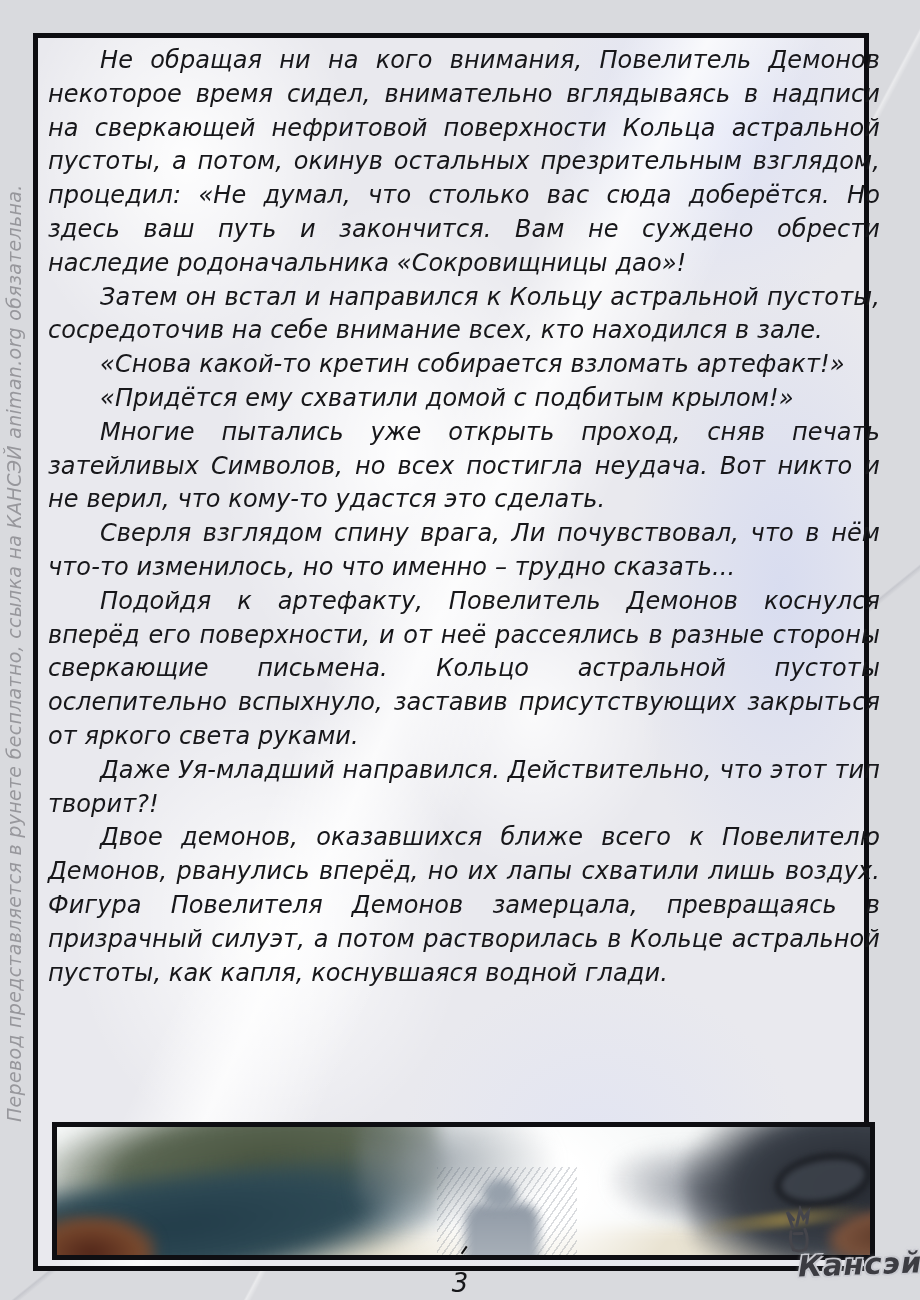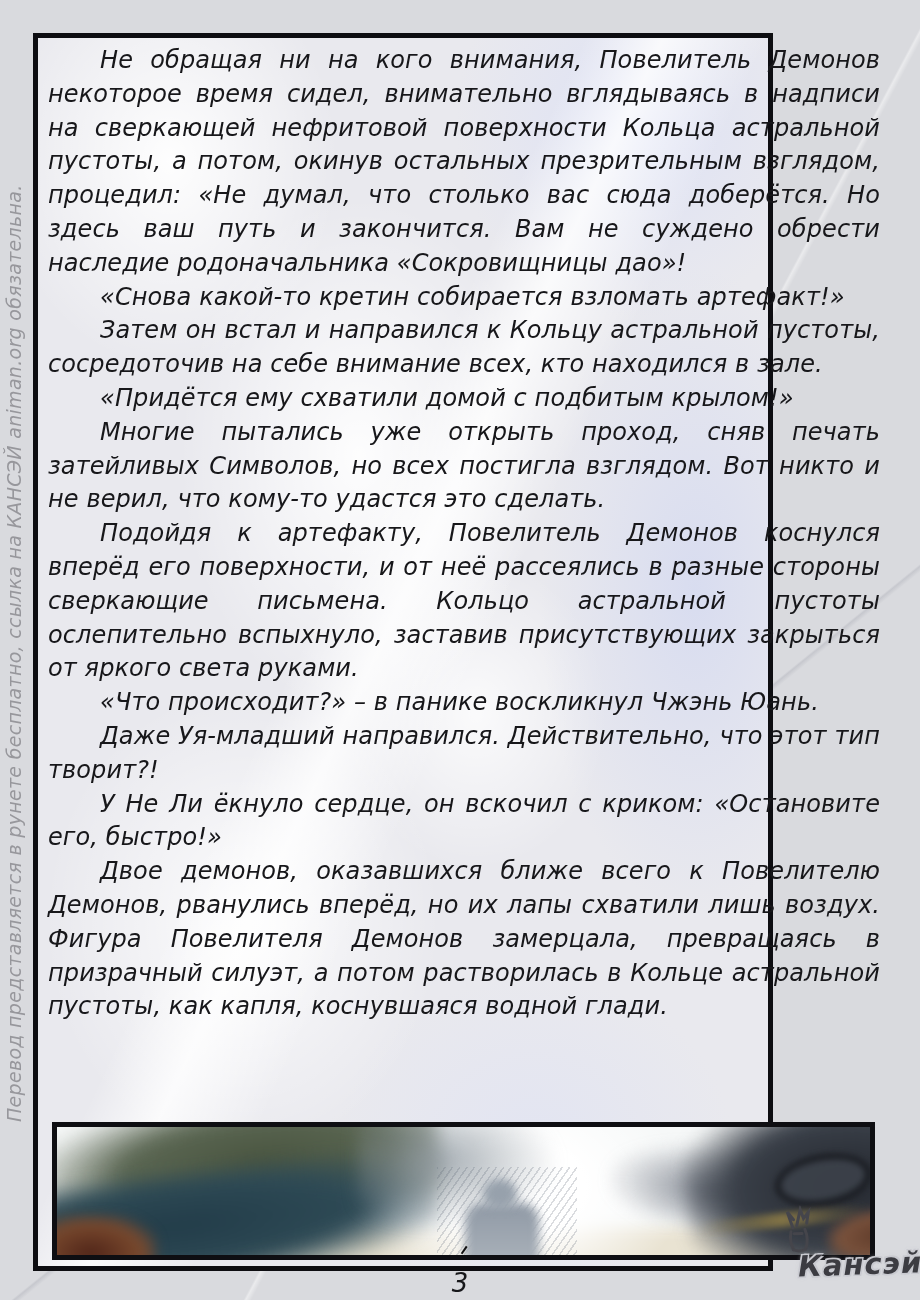--- a/index.html
+++ b/index.html
@@ -30,21 +30,21 @@
     font-size: 19px;
     letter-spacing: 0.3px;
     color: #97979c;
     white-space: nowrap;
   }
 
   
   .main-frame {
     position: absolute;
     left: 33px; top: 33px;
-    width: 740px; height: 1238px;
+    width: 836px; height: 1238px;
     box-sizing: border-box;
     border: 5px solid #0d0d11;
     background: #e9e9ee;
   }
   .bg-art {
     position: absolute; inset: 0;
     background:
       linear-gradient(115deg, rgba(255,255,255,0) 42%, rgba(255,255,255,.8) 48%, rgba(255,255,255,0) 56%),
       radial-gradient(ellipse 260px 320px at 18% 10%, rgba(255,255,255,.95), rgba(255,255,255,0) 65%),
       radial-gradient(ellipse 300px 430px at 44% 34%, rgba(255,255,255,.92), rgba(255,255,255,0) 60%),
@@ -194,28 +194,27 @@
 
 <div class="page">
 
   <div class="credit">Перевод представляется в рунете бесплатно, ссылка на КАНСЭЙ animan.org обязательна.</div>
 
   <div class="main-frame">
     <div class="bg-art"></div>
 
     <div class="narration">
       <p>Не обращая ни на кого внимания, Повелитель Демонов некоторое время сидел, внимательно вглядываясь в надписи на сверкающей нефритовой поверхности Кольца астральной пустоты, а потом, окинув остальных презрительным взглядом, процедил: «Не думал, что столько вас сюда доберётся. Но здесь ваш путь и закончится. Вам не суждено обрести наследие родоначальника «Сокровищницы дао»!</p>
+      <p>Затем он встал и направился к Кольцу астральной пустоты, сосредоточив на себе внимание всех, кто находился в зале.</p>
       <p>«Снова какой-то кретин собирается взломать артефакт!»</p>
-      <p>Затем он встал и направился к Кольцу астральной пустоты, сосредоточив на себе внимание всех, кто находился в зале.</p>
       <p>«Придётся ему схватили домой с подбитым крылом!»</p>
-      <p>Многие пытались уже открыть проход, сняв печать затейливых Символов, но всех постигла взглядом. Вот никто и не верил, что кому-то удастся это сделать.</p>
+      <p>Многие пытались уже открыть проход, сняв печать затейливых Символов, но всех постигла неудача. Вот никто и не верил, что кому-то удастся это сделать.</p>
+      <p>Сверля взглядом спину врага, Ли почувствовал, что в нём что-то изменилось, но что именно – трудно сказать...</p>
       <p>Подойдя к артефакту, Повелитель Демонов коснулся вперёд его поверхности, и от неё рассеялись в разные стороны сверкающие письмена. Кольцо астральной пустоты ослепительно вспыхнуло, заставив присутствующих закрыться от яркого света руками.</p>
-      <p>«Что происходит?» – в панике воскликнул Чжэнь Юань.</p>
       <p>Даже Уя-младший направился. Действительно, что этот тип творит?!</p>
-      <p>У Не Ли ёкнуло сердце, он вскочил с криком: «Остановите его, быстро!»</p>
       <p>Двое демонов, оказавшихся ближе всего к Повелителю Демонов, рванулись вперёд, но их лапы схватили лишь воздух. Фигура Повелителя Демонов замерцала, превращаясь в призрачный силуэт, а потом растворилась в Кольце астральной пустоты, как капля, коснувшаяся водной глади.</p>
     </div>
 
     <div class="action-panel">
       <div class="blob floor-band"></div>
       <div class="blob center-glow"></div>
       <div class="blob cloak-green"></div>
       <div class="blob cloak-teal"></div>
       <div class="blob cloak-smear"></div>
       <div class="blob rust-blob"></div>

